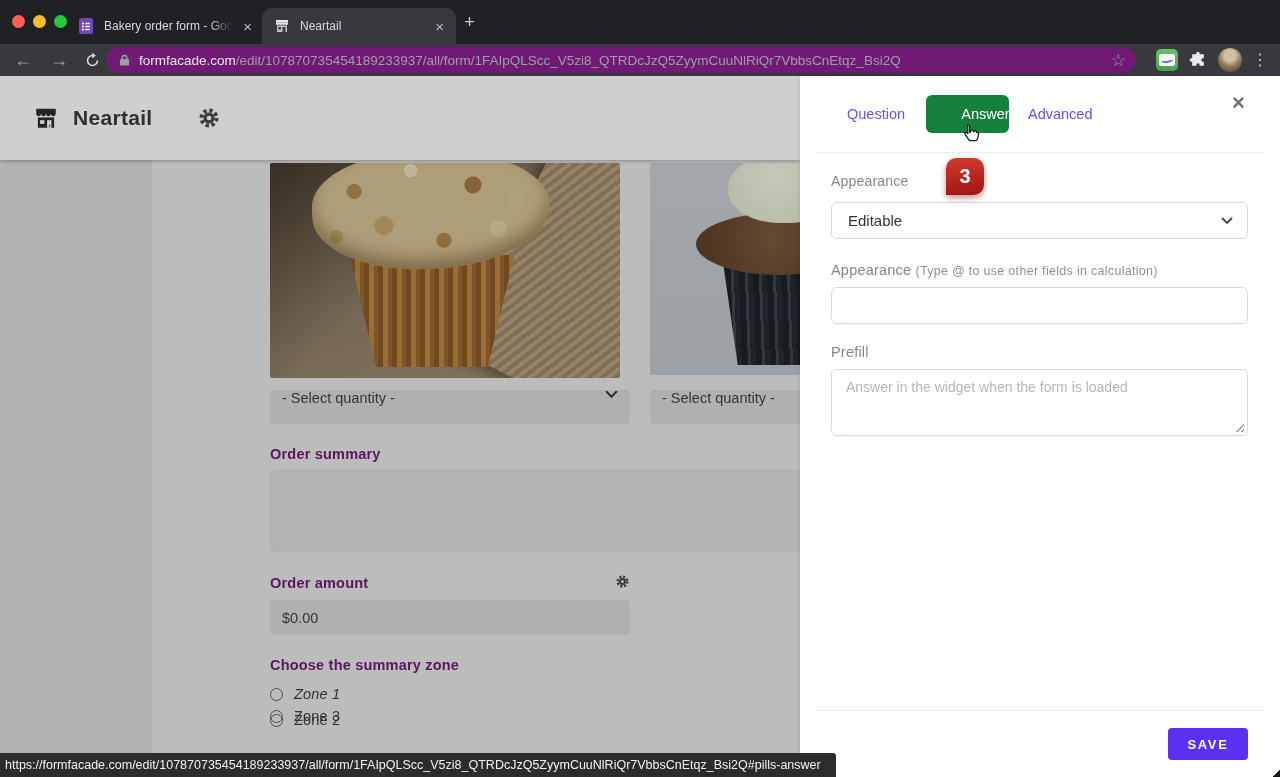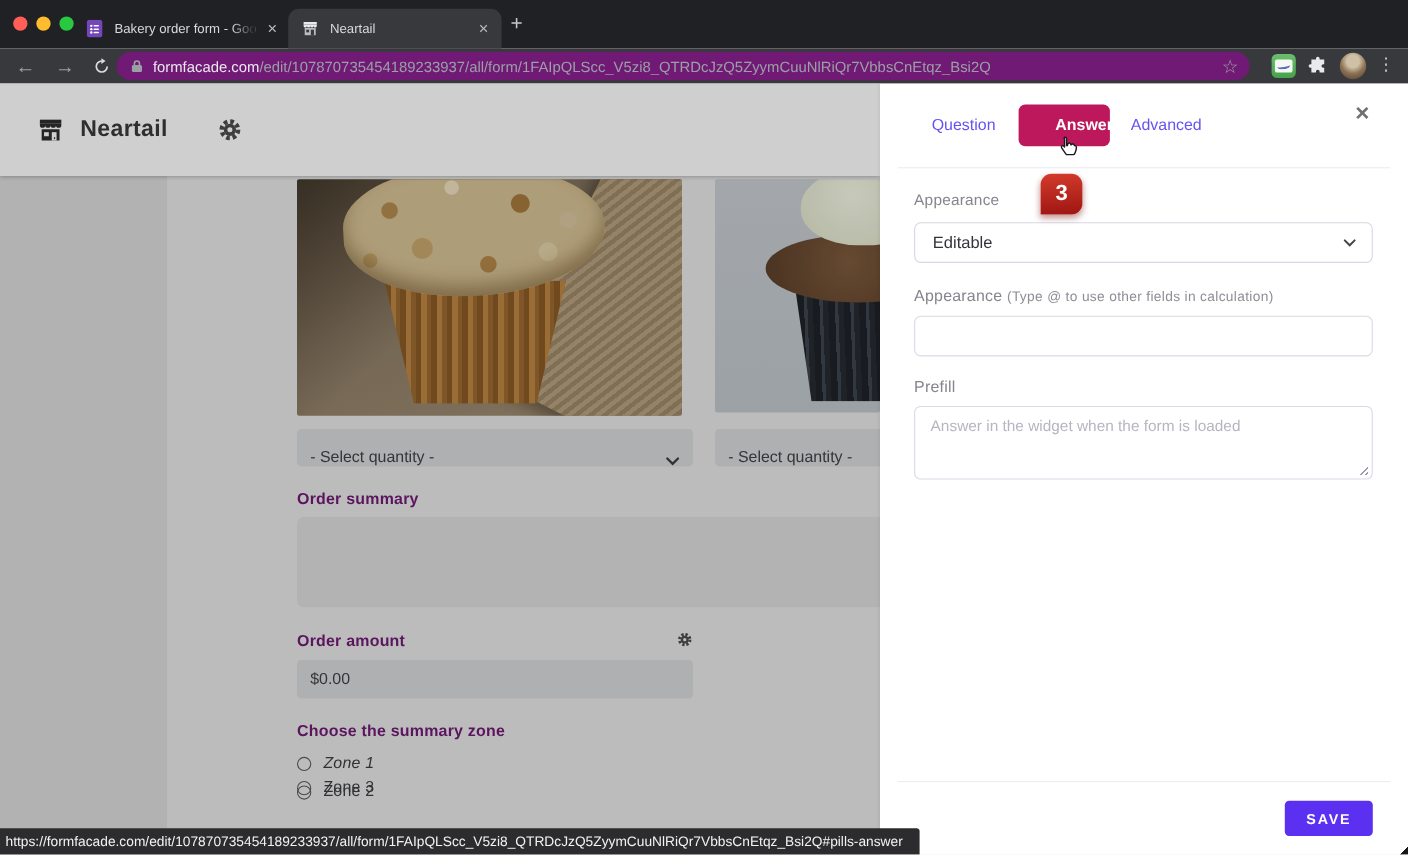--- a/index.html
+++ b/index.html
@@ -83,21 +83,21 @@
   .img2 .wrapper { position:absolute; left:64px; top:92px; width:132px; height:110px;
           clip-path:polygon(6% 0,94% 0,82% 100%,18% 100%);
           background:repeating-linear-gradient(88deg,#1e2226 0 6px,#3e454d 6px 9px,#262b30 9px 14px); }
   .img2 .choc { position:absolute; left:46px; top:50px; width:168px; height:62px; border-radius:50%;
           background:radial-gradient(circle at 45% 40%, #7d5a3c, #5c402a 75%); }
   .img2 .cream { position:absolute; left:78px; top:-10px; width:112px; height:70px;
           border-radius:50% 50% 46% 46%;
           background:radial-gradient(circle at 42% 34%, #f3f5e4, #dce2c7 80%); }
 
   .gselect { position:absolute; height:34px; background:#d6d7d8; border-radius:4px;
-             display:flex; align-items:flex-end; padding:0 12px; font-size:14.5px; color:#3f4246; }
+             display:flex; align-items:flex-start; padding:0 12px; font-size:14.5px; color:#3f4246; }
   .gsel1 { left:270px; top:314px; width:360px; }
   .gsel2 { left:650px; top:314px; width:150px; border-radius:4px 0 0 4px; overflow:hidden; white-space:nowrap; }
   .gselect .chev { margin-left:auto; display:flex; }
 
   .flabel { position:absolute; font-size:14.5px; font-weight:600; color:#701a75; letter-spacing:.2px; }
   .summary-box { position:absolute; left:270px; top:394px; width:545px; height:82px;
                  background:#dbdbdc; border-radius:6px; }
   .amount-input { position:absolute; left:270px; top:524px; width:360px; height:35px; background:#d6d7d8;
                   border-radius:4px; display:flex; align-items:center; padding:0 12px;
                   font-size:14.5px; color:#3f4246; }
@@ -107,22 +107,22 @@
   .zone-label { font-size:14.5px; color:#3c3e41; font-weight:500; letter-spacing:.2px; }
 
   .dim-overlay { position:absolute; inset:0; background:rgba(0,0,0,.18); z-index:10; }
 
   
   .panel { position:absolute; left:800px; top:76px; width:480px; height:701px; background:#fff; z-index:20;
            box-shadow:-1px 0 3px rgba(0,0,0,.07); }
   .panel-close { position:absolute; left:432px; top:16px; color:#707070; font-size:22px; line-height:1; font-weight:600; }
   .ptab { position:absolute; top:30px; font-size:14.5px; font-weight:500; color:#6553f2; }
   .ptab-q { left:47px; } .ptab-adv { left:228px; }
-  .ptab-pill { position:absolute; left:126px; top:19px; width:83px; height:38px; background:#be185d;
-               border-radius:6px; color:#fff; font-size:14.5px; font-weight:700;
+  .ptab-pill { position:absolute; left:126px; top:19px; width:83px; height:38px; background:#15803d;
+               border-radius:6px; color:#fff; font-size:14.5px; font-weight:400;
                display:flex; align-items:center; justify-content:center;padding-left:36px; }
   .cursor-hand { position:absolute; left:160px; top:46px; z-index:40; }
   .pdivider { position:absolute; left:16px; right:16px; height:1px; background:#ececf2; }
   .pdiv-top { top:76px; } .pdiv-bottom { top:634px; }
   .step-badge { position:absolute; left:146px; top:82px; width:38px; height:37px;
                 background:linear-gradient(175deg,#d33b2c 0%,#9e1512 100%);
                 border-radius:10px 10px 10px 0; color:#fff; font-size:20px; font-weight:700;
                 display:flex; align-items:center; justify-content:center;
                 box-shadow:0 3px 6px rgba(120,20,15,.45); z-index:30; }
   .plabel { position:absolute; left:31px; font-size:14px; color:#85858f; letter-spacing:.2px; }

